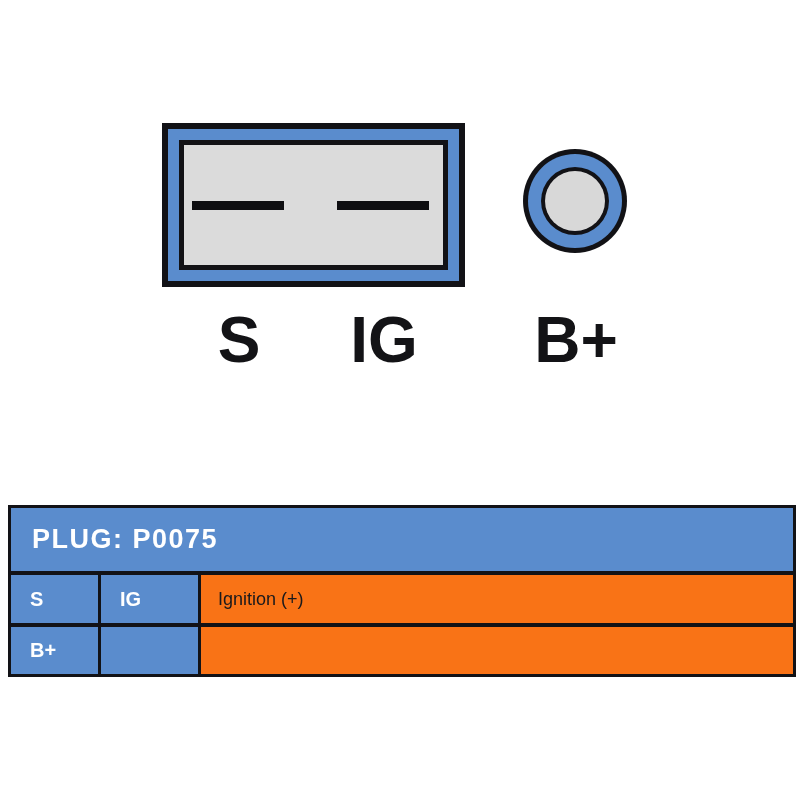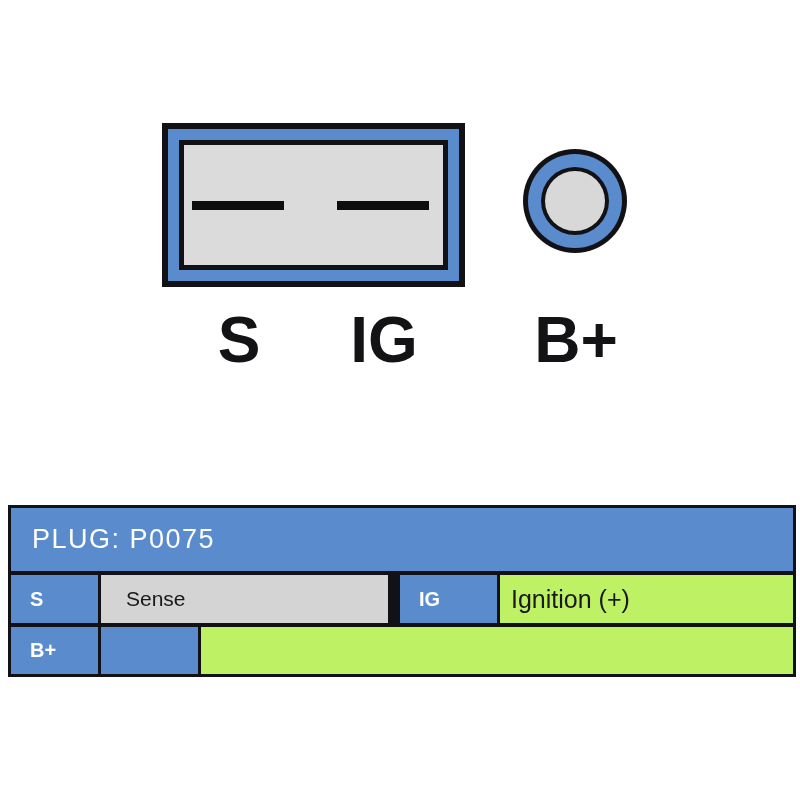--- a/index.html
+++ b/index.html
@@ -84,21 +84,21 @@
     left: 8px; top: 505px;
     width: 788px;
     background: #121216;
     padding: 3px;
   }
   .plug-header {
     height: 63px;
     background: #5a8ccd;
     color: #ffffff;
     font-size: 27px;
-    font-weight: 400;
+    font-weight: 700;
     letter-spacing: 1.5px;
     display: flex; align-items: center;
     padding-left: 21px;
     margin-bottom: 4px;
   }
   .trow { display: flex; height: 48px; }
   .trow + .trow { margin-top: 4px; }
   .trow.last { height: 47px; }
   .cell { display: flex; align-items: center; overflow: hidden; }
   .cell.code {
@@ -122,24 +122,24 @@
     width: 97px;
     background: #5a8ccd;
     color: #ffffff;
     font-weight: 700;
     font-size: 20px;
     padding-left: 19px;
     margin-right: 3px;
   }
   .cell.desc-2 {
     flex: 1;
-    background: #bef264;
+    background: #f97316;
     color: #19191c;
-    font-size: 25px;
-    padding-left: 11px;
+    font-size: 18px;
+    padding-left: 17px;
   }
 </style>
 </head>
 <body>
 
 <div id="canvas">
 
   <div class="connector-outer">
     <div class="connector-inner">
       <div class="slot slot-s"></div>
@@ -157,21 +157,20 @@
 
   <div class="pin-label pin-label-s">S</div>
   <div class="pin-label pin-label-ig">IG</div>
   <div class="pin-label pin-label-bp">B+</div>
 
   <div class="plug-table">
     <div class="plug-header">PLUG: P0075</div>
 
     <div class="trow">
       <div class="cell code">S</div>
-      <div class="cell desc">Sense</div>
       <div class="cell code-2">IG</div>
       <div class="cell desc-2">Ignition (+)</div>
     </div>
 
     <div class="trow last">
       <div class="cell code">B+</div>
       <div class="cell code-2"></div>
       <div class="cell desc-2"></div>
     </div>
   </div>

